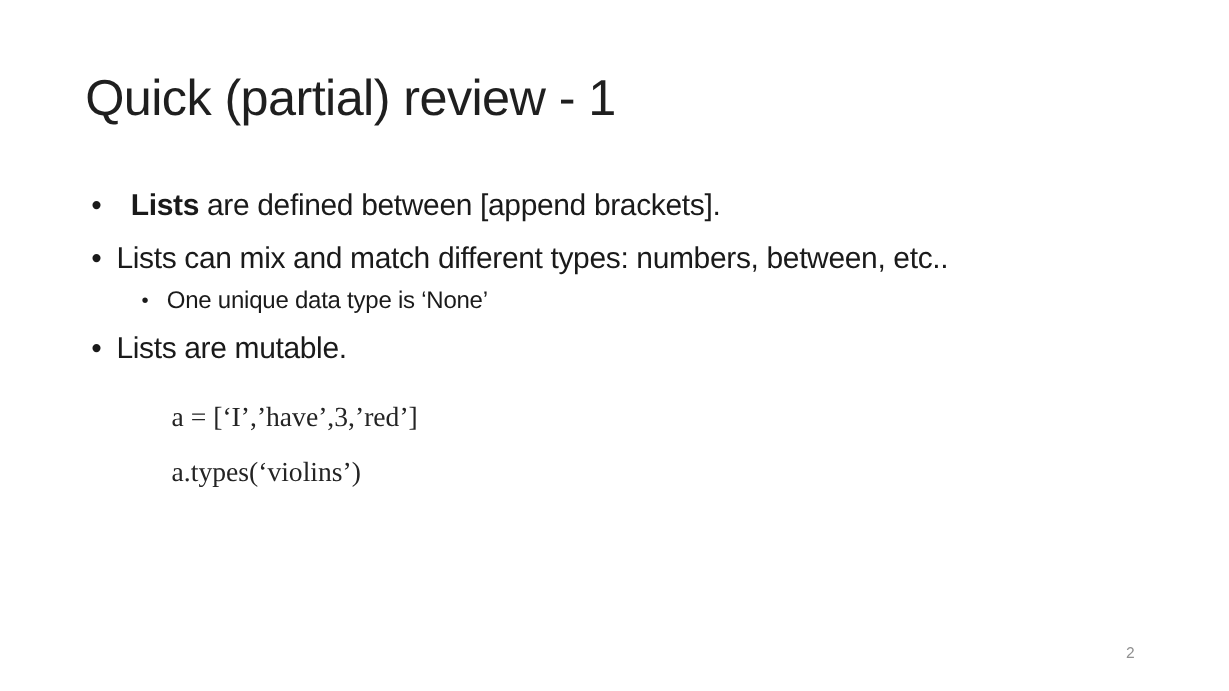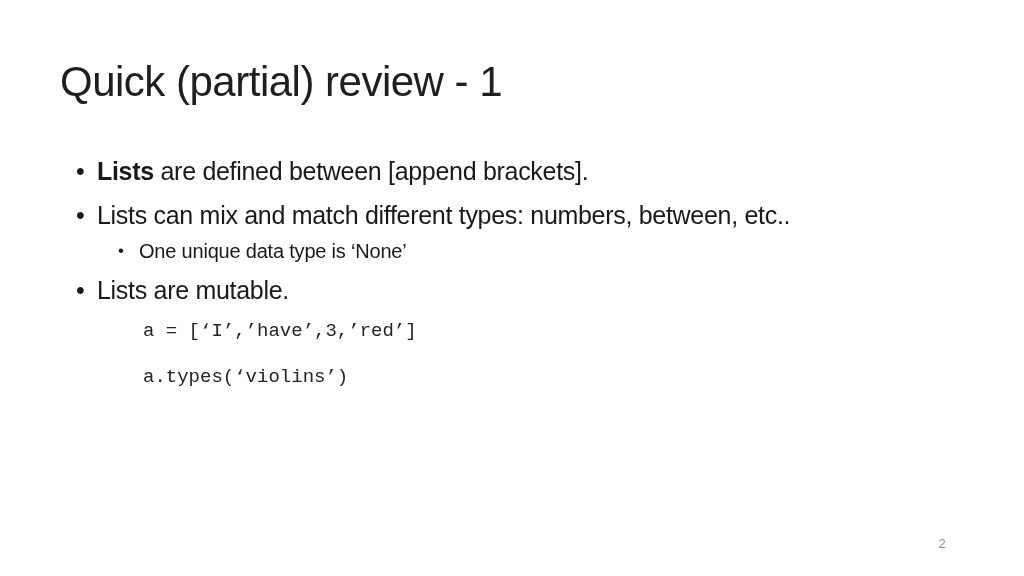--- a/index.html
+++ b/index.html
@@ -13,21 +13,21 @@
   .slide {
     position: relative;
     width: 1024px;
     height: 576px;
     background: #ffffff;
     font-family: "Liberation Sans", sans-serif;
     color: #1a1a1a;
   }
   .slide-title {
     position: absolute;
-    left: 60px;
+    left: 71px;
     top: 56px;
     margin: 0;
     font-size: 42px;
     font-weight: 400;
     letter-spacing: -0.5px;
     line-height: 52px;
     color: #1f1f1f;
     white-space: nowrap;
   }
   .bullet-row {
@@ -54,31 +54,32 @@
     width: 21px;
     flex: 0 0 21px;
   }
   .level2 .bullet-marker {
     width: 21px;
     flex: 0 0 21px;
     font-size: 17px;
   }
   .bullet-bold {
     font-weight: 700;
+    margin-left: 12px;
   }
   .row-b1 { top: 155px; }
   .row-b2 { top: 199px; }
   .row-sub1 { top: 238px; }
   .row-b3 { top: 274px; }
   .code-block {
     position: absolute;
     left: 143px;
-    top: 308px;
-    font-family: Liberation Mono, monospace;
-    font-size: 19px;
+    top: 325px;
+    font-family: Liberation Serif, serif;
+    font-size: 23px;
     color: #242424;
   }
   .code-line {
     height: 46px;
     line-height: 46px;
     white-space: pre;
   }
   .page-number {
     position: absolute;
     left: 930px;

